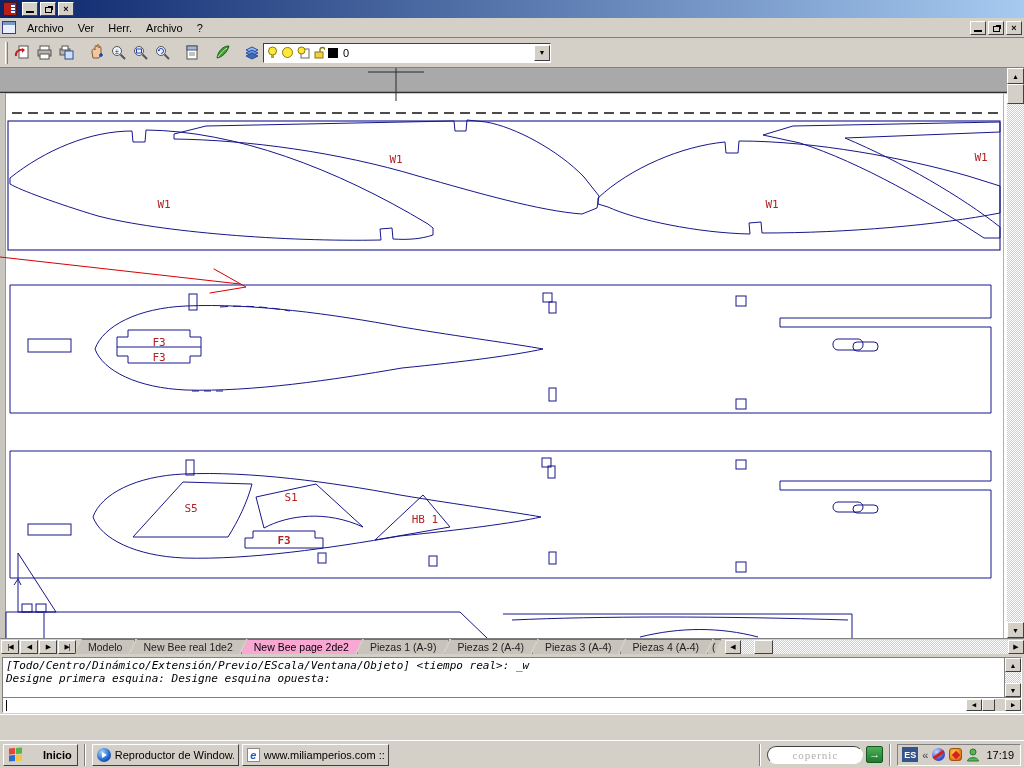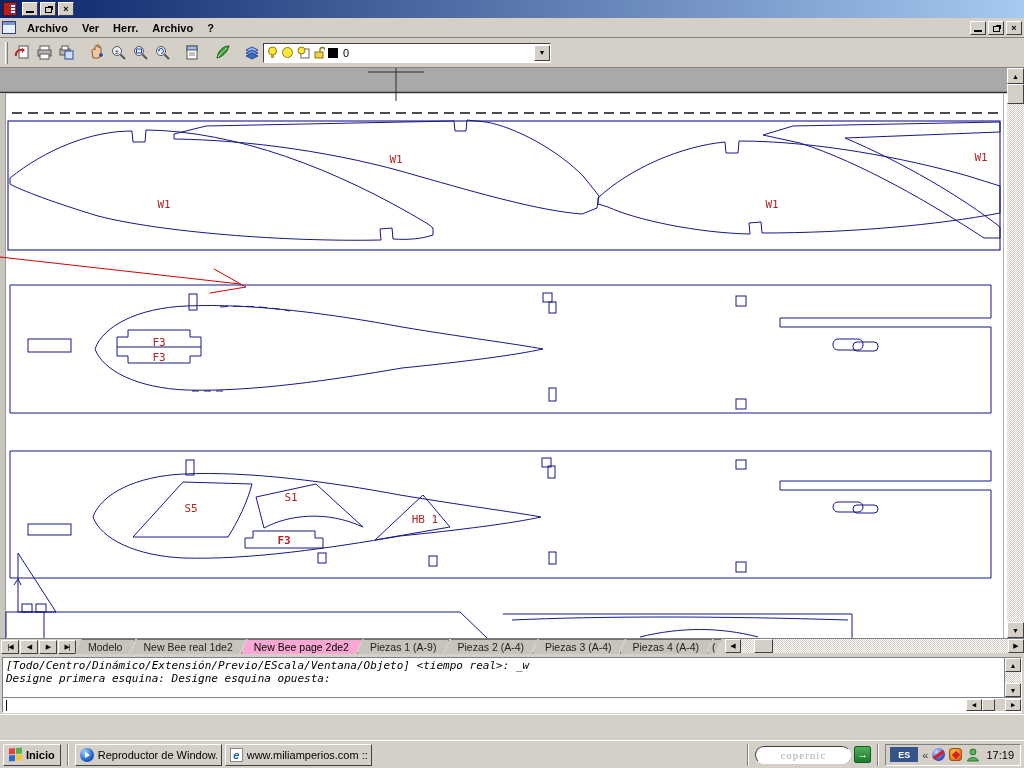--- a/index.html
+++ b/index.html
@@ -21,21 +21,21 @@
   .winbtn { width:16px; height:14px; margin-left:2px; display:flex; align-items:center; justify-content:center;
             font-size:9px; font-weight:bold; color:#000; }
   .glyph-min { width:8px; height:2px; background:#000; align-self:flex-end; margin:0 auto 2px auto; }
   .glyph-restore { width:7px; height:6px; border:1px solid #000; box-shadow:2px -2px 0 -1px #000; margin-top:2px; }
 
   
   .menubar { height:20px; display:flex; align-items:center; padding:0 2px; background:#d4d0c8;
              border-bottom:1px solid #808080; }
   .menubar .docicon { width:14px; height:13px; border:1px solid #3a3a8c; background:#e8f0ff; margin-right:4px;
              box-shadow: inset 0 3px 0 #7a98c8; }
-  .menuitem { padding:2px 7px;font-weight:bold; }
+  .menuitem { padding:2px 7px; }
   .menubar .spacer { flex:1; }
 
   
   .toolbar { height:30px; display:flex; align-items:center; padding:2px 2px; background:#d4d0c8;
              border-bottom:1px solid #808080; }
   .tb-handle { width:3px; height:22px; border-left:1px solid #fff; border-right:1px solid #808080; margin:0 3px; }
   .tbtn { width:22px; height:22px; display:flex; align-items:center; justify-content:center; }
   .tbtn svg { width:17px; height:17px; }
   .combo { width:288px; height:20px; display:flex; align-items:center; padding-left:3px; gap:3px; }
   .combo .drop { margin-left:auto; width:16px; height:16px; display:flex; align-items:center; justify-content:center; font-size:7px; }
@@ -45,21 +45,21 @@
   .drawrow { height:570px; display:flex; background:#fff; }
   .canvas-wrap { flex:1; position:relative; }
   .canvas-wrap svg.cad { display:block; width:100%; height:100%; }
   .vscroll { width:17px; display:flex; flex-direction:column; background:#d4d0c8; }
   .scroll-track { flex:1; background:#d4d0c8;
       background-image:repeating-conic-gradient(#ffffff 0% 25%, #d0ccc4 0% 50%); background-size:2px 2px; }
   .sbtn { height:16px; width:17px; display:flex; align-items:center; justify-content:center; font-size:7px; }
   .sthumb { height:20px; width:17px; }
 
   
-  .tabrow { height:16px; display:flex; align-items:flex-end; background:#d4d0c8; border-top:1px solid #808080; }
+  .tabrow { height:16px; display:flex; align-items:flex-start; background:#d4d0c8; border-top:1px solid #808080; }
   .tnav { width:18px; height:14px; margin:1px 0 0 1px; font-size:7px; display:flex; align-items:center; justify-content:center; letter-spacing:-1px; }
   .tabs { display:flex; margin-left:4px; }
   .sheettab { padding:1px 12px 0 12px; font-size:10.5px; white-space:nowrap; background:#c8c4bc;
       clip-path:polygon(7px 0, 100% 0, calc(100% - 7px) 100%, 0 100%);
       border:1px solid #707070; border-bottom:none; margin-left:-5px; color:#222; }
   .sheettab.active { background:#f9a8d4; color:#000; z-index:2; }
   .sheettab.partial { padding:1px 4px; width:14px; overflow:hidden; }
   .hscroll { flex:1; display:flex; align-items:stretch; margin:1px 0 1px 4px; }
   .htrack { flex:1; position:relative; background:#d4d0c8;
       background-image:repeating-conic-gradient(#ffffff 0% 25%, #d0ccc4 0% 50%); background-size:2px 2px; }
@@ -77,21 +77,21 @@
   .minihs { position:absolute; right:0; top:1px; display:flex; }
   .minihs .sbtn { height:12px; width:16px; }
   .minihs .mtrack { width:10px; background:#d4d0c8; }
   .minihs .mthumb { width:13px; height:12px; }
 
   
   .statusstrip { height:26px; background:#d4d0c8; border-top:1px solid #fff; }
 
   
   .taskbar { height:28px; background:#d4d0c8; border-top:1px solid #ffffff; display:flex; align-items:center; padding:0 3px; gap:3px; }
-  .startbtn { height:22px; display:flex; align-items:center; gap:3px; padding:0 5px; font-weight:bold; font-size:11px; }
+  .startbtn { height:22px; display:flex; align-items:center; gap:20px; padding:0 5px; font-weight:bold; font-size:11px; }
   .winlogo { width:14px; height:13px; display:grid; grid-template-columns:6px 6px; grid-template-rows:6px 6px; gap:1px; transform:skewY(-4deg); }
   .winlogo i { display:block; }
   .taskbtn { width:147px; height:22px; display:flex; align-items:center; gap:4px; padding:0 4px; white-space:nowrap; overflow:hidden; }
   .taskbtn.active { border-color:#404040 #fff #fff #404040; background:#ece9e4; font-weight:bold; }
   .taskbtn .lbl { overflow:hidden; white-space:nowrap; }
   .wmp-icon { width:14px; height:14px; border-radius:50%; flex:0 0 auto;
       background:radial-gradient(circle at 35% 30%, #9fd4ff, #1e64c8 60%, #0a2f86); position:relative; }
   .wmp-icon::after { content:""; position:absolute; left:5px; top:4px; border-left:5px solid #fff;
       border-top:3px solid transparent; border-bottom:3px solid transparent; }
   .ie-icon { width:13px; height:14px; background:#fff; border:1px solid #8a8a8a; flex:0 0 auto;
@@ -99,21 +99,21 @@
   .dwg-icon { width:13px; height:14px; background:#b91f17; border:1px solid #5a0f0a; position:relative; flex:0 0 auto; }
   .dwg-icon::after { content:""; position:absolute; right:1px; top:1px; bottom:1px; width:4px; background:#fff;
       background-image:repeating-linear-gradient(#2a3fb0 0 1px, #fff 1px 3px); }
   .copernic { width:96px; height:18px; font-size:11px; color:#a0a0a0; text-align:center;
       font-family:"Liberation Serif", serif; letter-spacing:1px;border-radius:9px; }
   .copernic::placeholder { color:#b0aeaa; }
   .gobtn { width:17px; height:17px; background:linear-gradient(#4db05a,#1f7a2d); border:1px solid #145a1e; border-radius:2px;
       color:#fff; font-weight:bold; font-size:11px; line-height:15px; text-align:center; }
   .tray { height:22px; display:flex; align-items:center; gap:4px; padding:0 6px 0 4px;
       border:1px solid; border-color:#808080 #fff #fff #808080; }
-  .lang { width:28px; height:15px; background:#36548c; color:#fff; font-size:9px; font-weight:bold;
+  .lang { width:16px; height:15px; background:#36548c; color:#fff; font-size:9px; font-weight:bold;
       display:flex; align-items:center; justify-content:center; }
   .chev { font-size:11px; color:#404040; }
   .tico { width:13px; height:13px; border-radius:3px; }
   .tico.net { border-radius:50%; background:radial-gradient(circle at 35% 30%, #c8d8ff, #3a52c8 65%, #1a2a86); position:relative; overflow:hidden; }
   .tico.net::after { content:""; position:absolute; left:-2px; top:5px; width:18px; height:3px; background:#d42020; transform:rotate(-35deg); }
   .tico.alert { background:radial-gradient(circle at 40% 35%, #ffd24a, #e87818 70%, #c83c10); border:1px solid #a05010; position:relative; }
   .tico.alert::after { content:""; position:absolute; left:3px; top:3px; width:6px; height:6px; background:#d42020; transform:rotate(45deg); }
   .clock { font-size:11px; padding-left:2px; }
 
   

